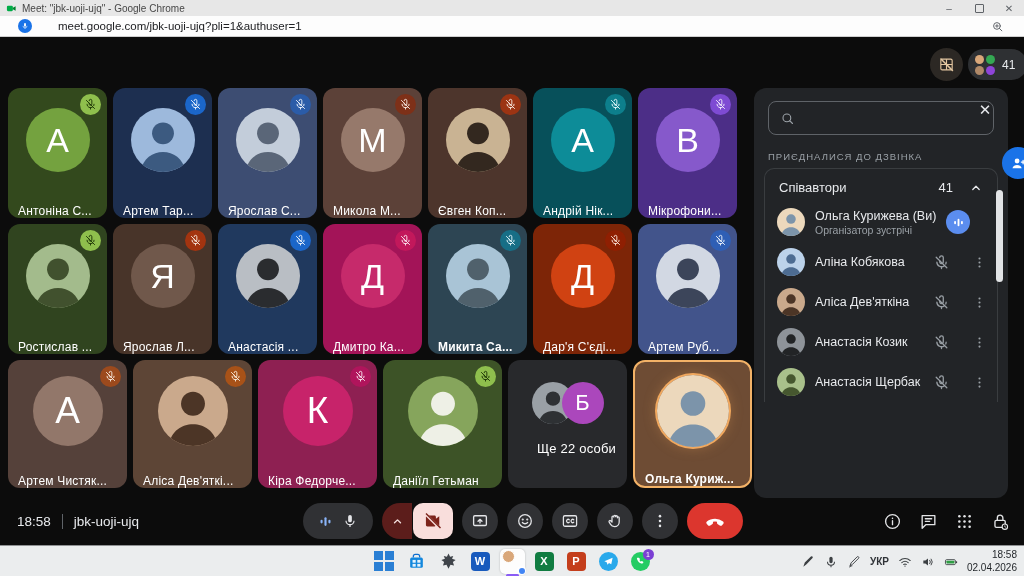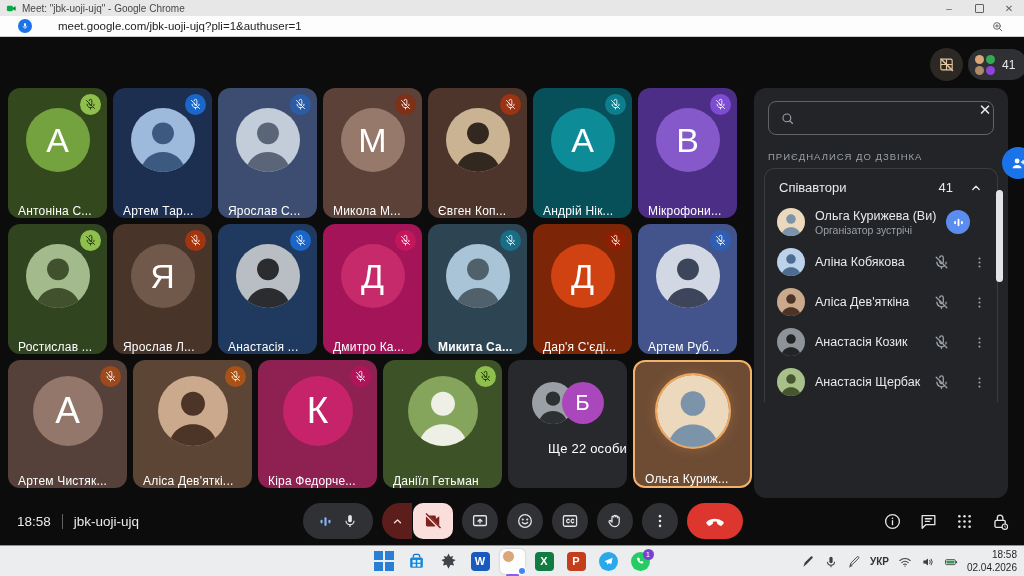--- a/index.html
+++ b/index.html
@@ -36,35 +36,35 @@
   .mini-grid{display:grid;grid-template-columns:9px 9px;grid-gap:2px;}
   .mini-grid span{width:9px;height:9px;border-radius:50%;display:block;}
   #count-pill .num{color:#e8eaed;font-size:12px;}
 
   
   #tile-grid{position:absolute;left:8px;top:51px;display:flex;flex-direction:column;gap:6px;}
   .tile-row{display:flex;gap:6px;}
   .row0 .tile,.row1 .tile{width:99px;height:130px;}
   .row2 .tile{width:119px;height:128px;}
   .tile{position:relative;border-radius:12px;box-sizing:border-box;}
-  .tile.hl{border:2px solid #bef264;}
+  .tile.hl{border:2px solid #bef264;font-weight:bold;}
   .badge{position:absolute;top:6px;right:6px;width:21px;height:21px;border-radius:50%;
          display:flex;align-items:center;justify-content:center;}
   .badge .ic{width:13px;height:13px;}
   .av-wrap{position:absolute;left:0;right:0;top:0;bottom:26px;display:flex;align-items:center;justify-content:center;}
   .letter-av{width:64px;height:64px;border-radius:50%;color:#fff;font-size:34px;
              display:flex;align-items:center;justify-content:center;}
   .photo-av{width:64px;height:64px;border-radius:50%;overflow:hidden;}
   .row2 .letter-av,.row2 .photo-av{width:70px;height:70px;font-size:37px;}
   .tile.hl .photo-av{width:72px;height:72px;box-shadow:0 0 0 2px #f1a85e,0 0 14px rgba(241,168,94,.35);}
   .photo-av svg{width:100%;height:100%;display:block;}
   .tname{position:absolute;left:10px;bottom:0;font-size:12px;color:#fff;white-space:nowrap;
          overflow:hidden;max-width:86%;letter-spacing:.2px;}
   .tile.overflow .av-wrap{bottom:42px;}
-  .tile.overflow .tname{left:18px;right:0;bottom:32px;text-align:right;font-size:13px;max-width:none;}
+  .tile.overflow .tname{left:18px;right:0;bottom:32px;text-align:center;font-size:13px;max-width:none;}
   .mini-av{width:42px;height:42px;border-radius:50%;overflow:hidden;display:flex;align-items:center;justify-content:center;}
   .mini-av svg{width:100%;height:100%;}
   .mini-av.letter{margin-left:-12px;color:#fff;font-size:22px;z-index:2;}
 
   
   #panel{position:absolute;left:754px;top:51px;width:254px;height:410px;background:#222427;
          border-radius:12px;overflow:hidden;}
   .p-header{padding:14px 16px 4px;font-size:15px;color:#e8eaed;}
   #panel-close{position:absolute;top:11px;right:12px;width:22px;height:22px;color:#e8eaed;
                font-size:15px;display:flex;align-items:center;justify-content:center;}

